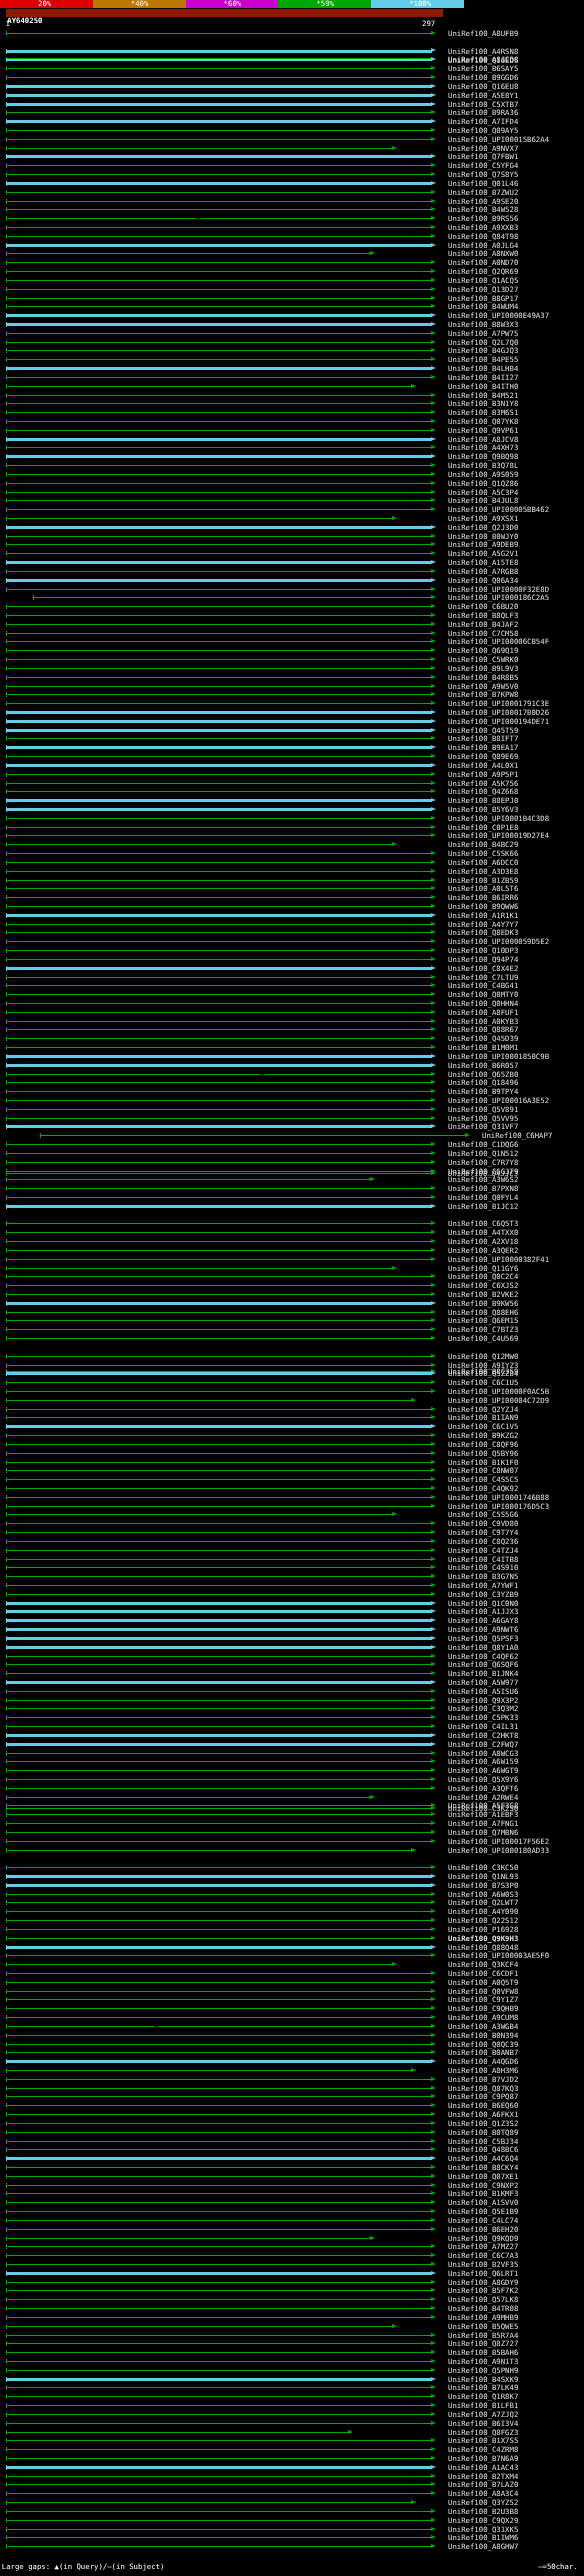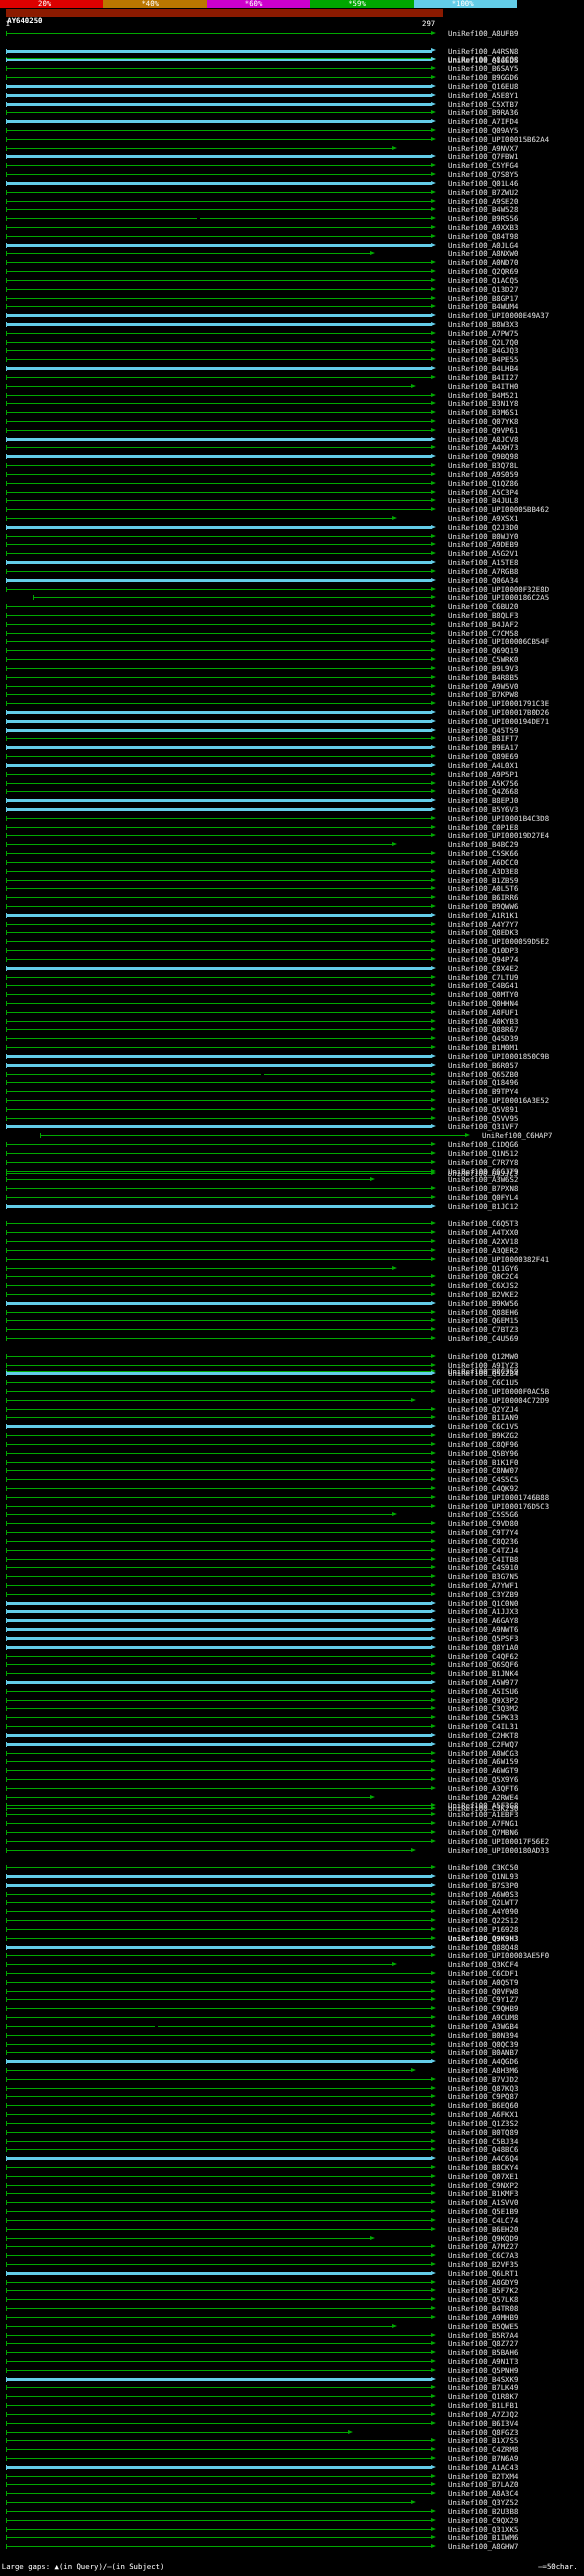--- a/index.html
+++ b/index.html
@@ -1,18 +1,18 @@
 <!DOCTYPE html>
 <html style="font-size:14.6px"><head>
 <meta charset="utf-8">
 <style>
   html,body{margin:0;padding:0;background:#000;}
   body{width:585px;height:2576px;position:relative;overflow:hidden;
        font-family:"DejaVu Sans Mono","Liberation Mono",monospace;}
-  .key{position:absolute;top:0;left:0;width:517px;height:8.2px;display:flex;}
+  .key{position:absolute;top:0;left:0;width:464px;height:8.2px;display:flex;}
   .key .seg{width:117px;height:8.2px;position:relative;}
   .key .seg span{position:absolute;left:38px;top:0;font-size:7.3px;line-height:8.2px;color:#fff;white-space:nowrap;}
   .qbar{position:absolute;top:9.1px;left:5.5px;width:437px;height:8.2px;}
   .qbar span{font-size:7.3px;line-height:8.2px;color:#fff;padding-left:1.8px;font-weight:bold;}
   .ruler{position:absolute;top:18.3px;left:0;width:585px;height:11px;color:#fff;font-size:7.3px;}
   .ruler .r-start{position:absolute;left:5.5px;top:0.9px;}
   .ruler .r-end{position:absolute;left:422px;top:0.9px;}
   .hits{position:absolute;top:30px;left:0;width:585px;height:2522px;}
   .row{position:absolute;left:0;width:585px;height:8.2px;}
   .bar{position:absolute;top:2.7px;height:1.8px;}

